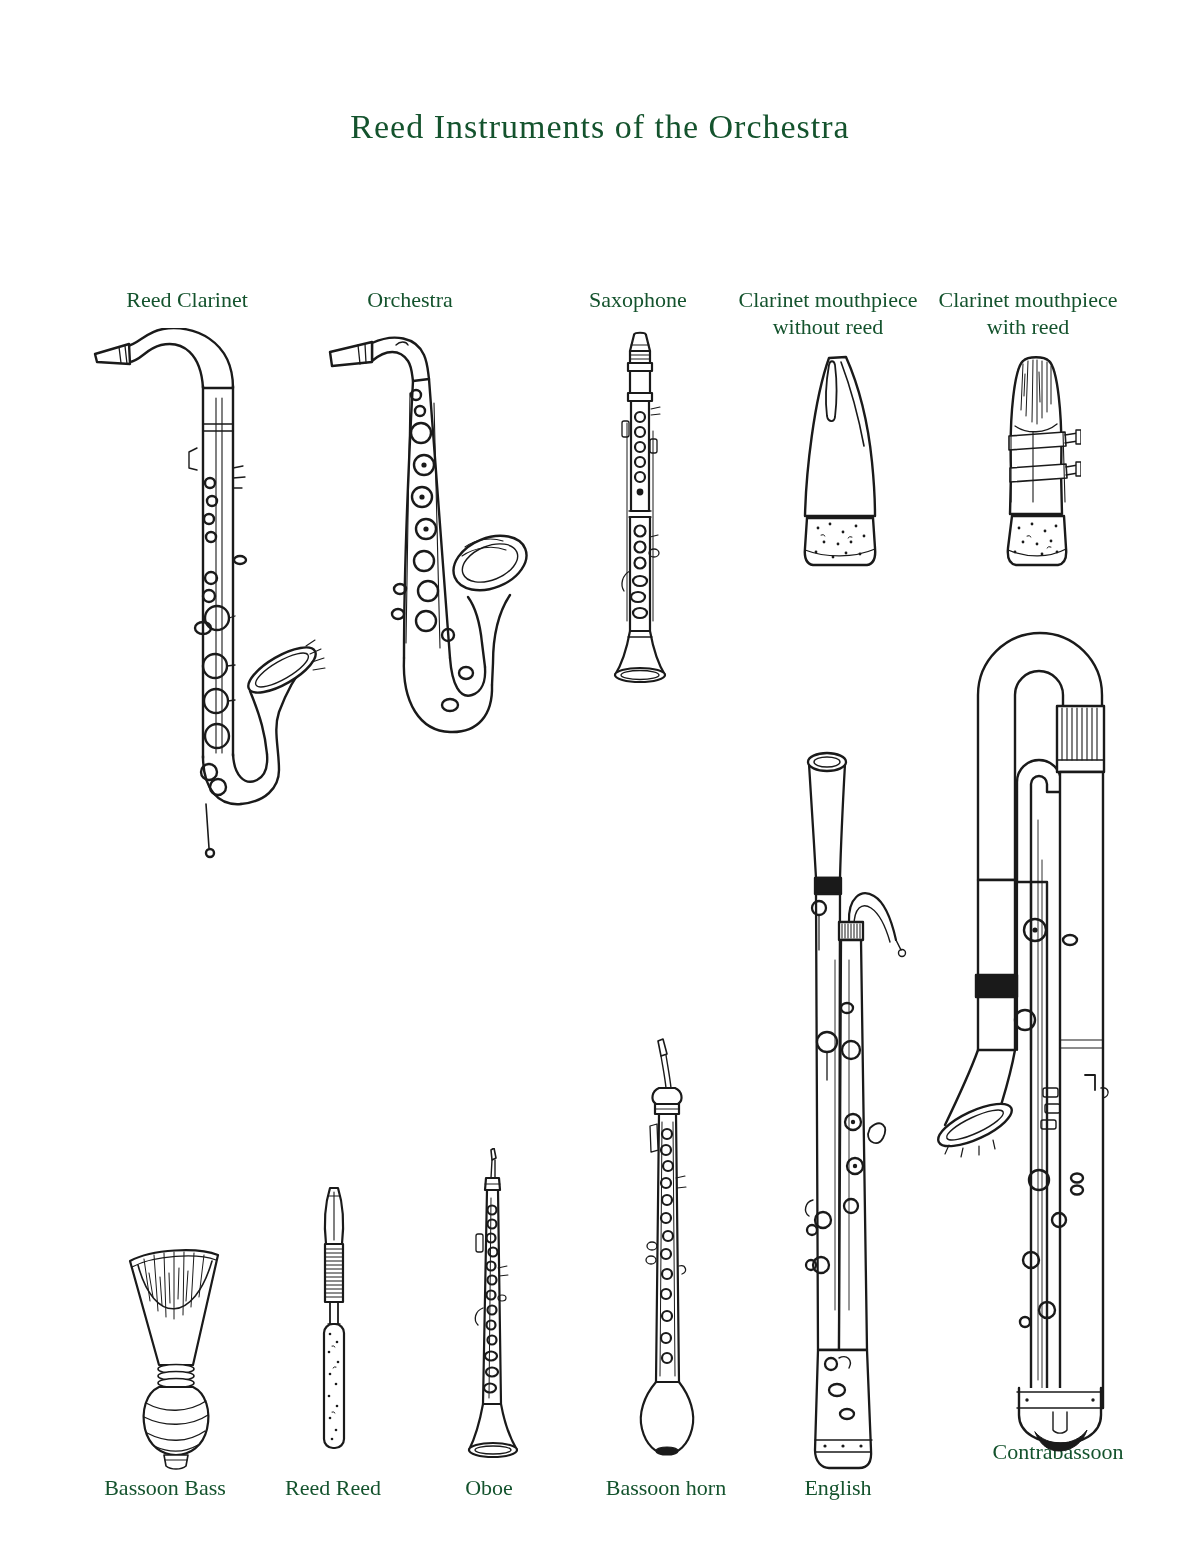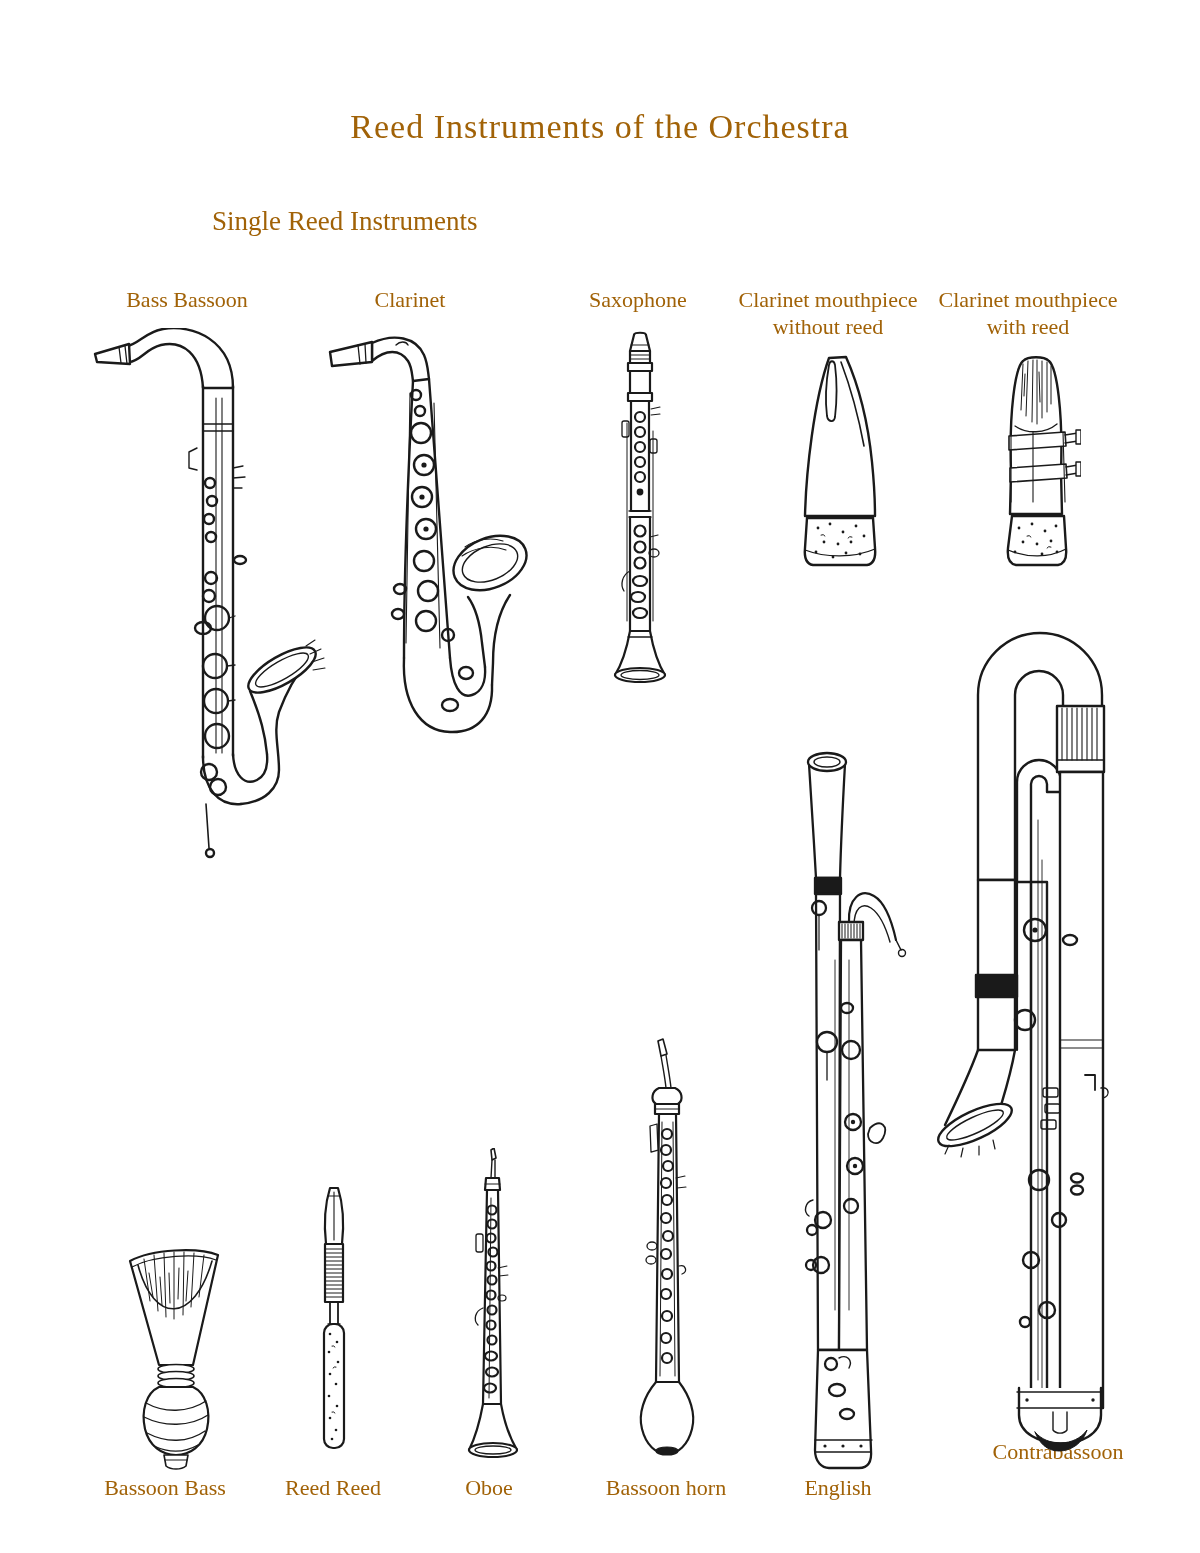--- a/index.html
+++ b/index.html
@@ -1,19 +1,19 @@
 <!DOCTYPE html>
 <html><head>
 <meta charset="utf-8">
 <style>
   * { margin:0; padding:0; box-sizing:border-box; }
   html,body { background:#ffffff; }
   .page {
     position:relative; width:1200px; height:1553px; margin:0 auto;
-    background:#ffffff; color:#a16207; overflow:hidden;
+    background:#ffffff; color:#14532d; overflow:hidden;
     font-family:"Liberation Serif","DejaVu Serif",serif;
   }
   .title {
     position:absolute; top:108px; left:0; width:100%;
     text-align:center; font-size:34px; letter-spacing:1px;
   }
   .section-heading { position:absolute; font-size:27px; }
   .heading-single { top:206px; left:212px; }
   .heading-double { top:1034px; left:212px; }
   .fig-label {
@@ -24,24 +24,23 @@
   .fig svg { display:block; width:100%; height:100%; }
   .ink { stroke:#1a1a1a; fill:none; stroke-linecap:round; stroke-linejoin:round; }
 </style>
 </head>
 <body>
 
 <div class="page">
 
   <div class="title">Reed Instruments of the Orchestra</div>
 
-  <div class="section-heading heading-single">Single Reed Instruments</div>
-
-  <div class="fig-label" style="left:187px; top:286px">Bass Bassoon</div>
-  <div class="fig-label" style="left:410px; top:286px">Clarinet</div>
+
+  <div class="fig-label" style="left:187px; top:286px">Reed Clarinet</div>
+  <div class="fig-label" style="left:410px; top:286px">Orchestra</div>
   <div class="fig-label" style="left:638px; top:286px">Saxophone</div>
   <div class="fig-label" style="left:828px; top:286px">
     <span style="display:block">Clarinet mouthpiece</span>
     <span style="display:block">without reed</span>
   </div>
   <div class="fig-label" style="left:1028px; top:286px">
     <span style="display:block">Clarinet mouthpiece</span>
     <span style="display:block">with reed</span>
   </div>
 

